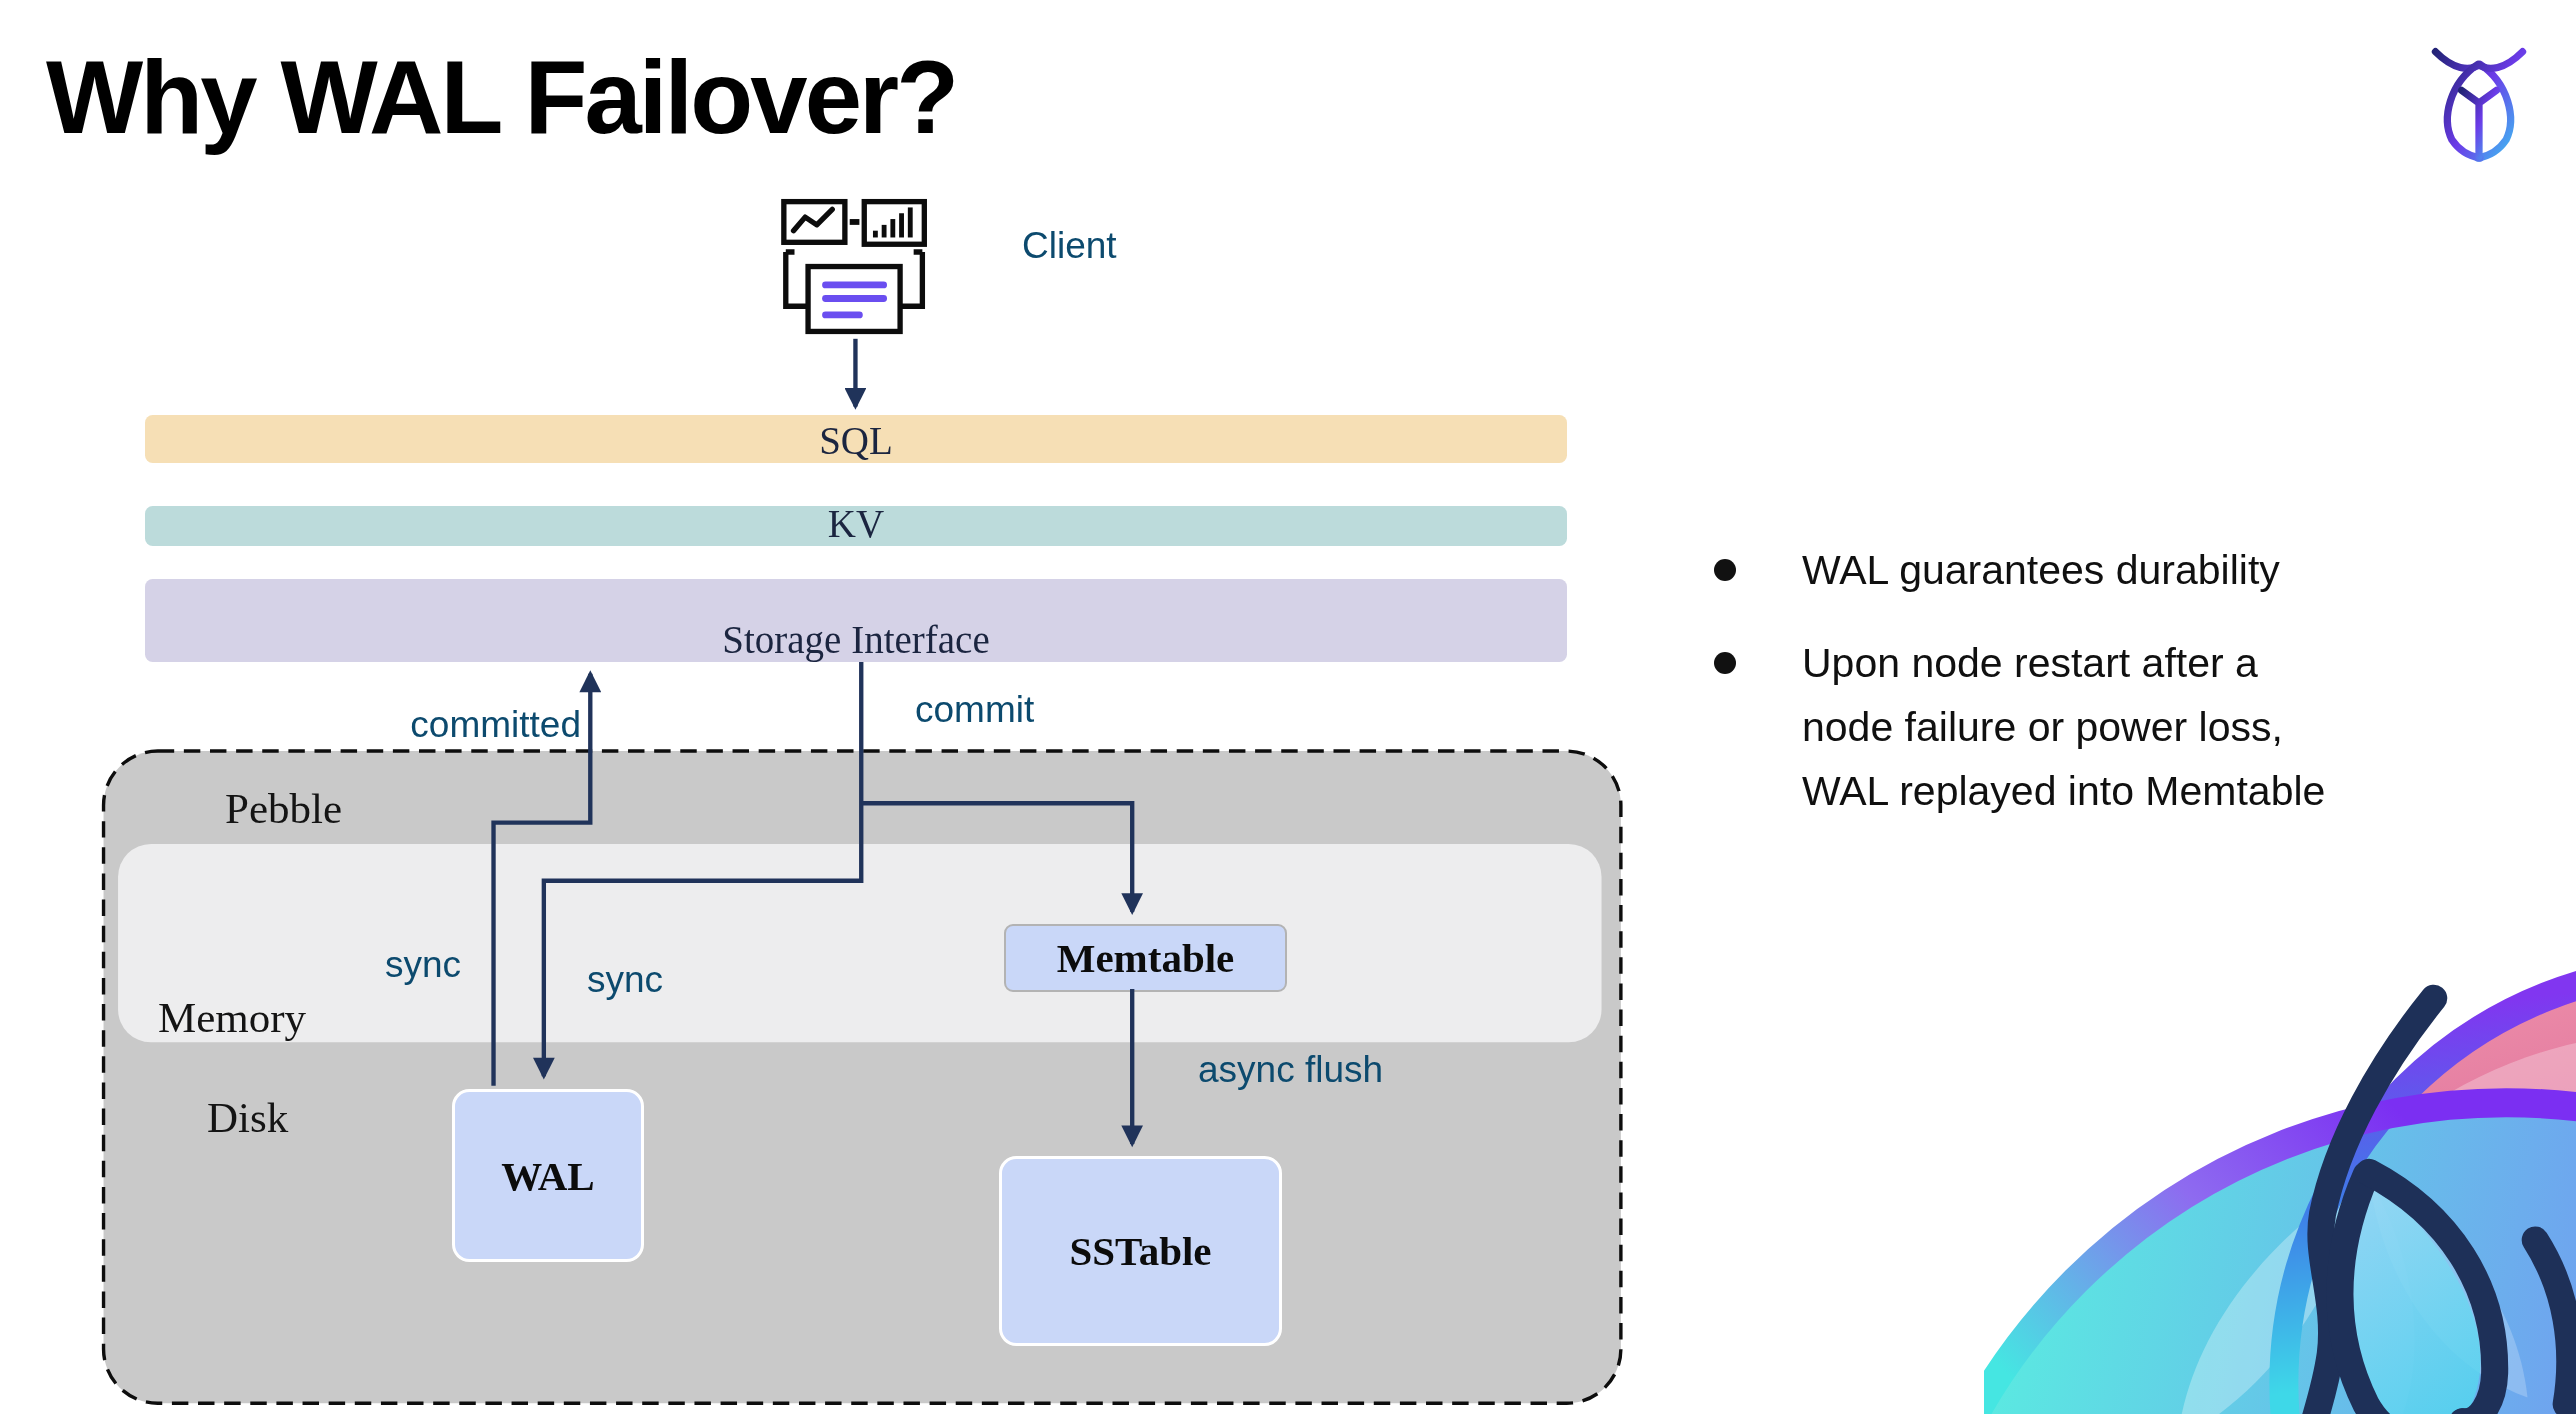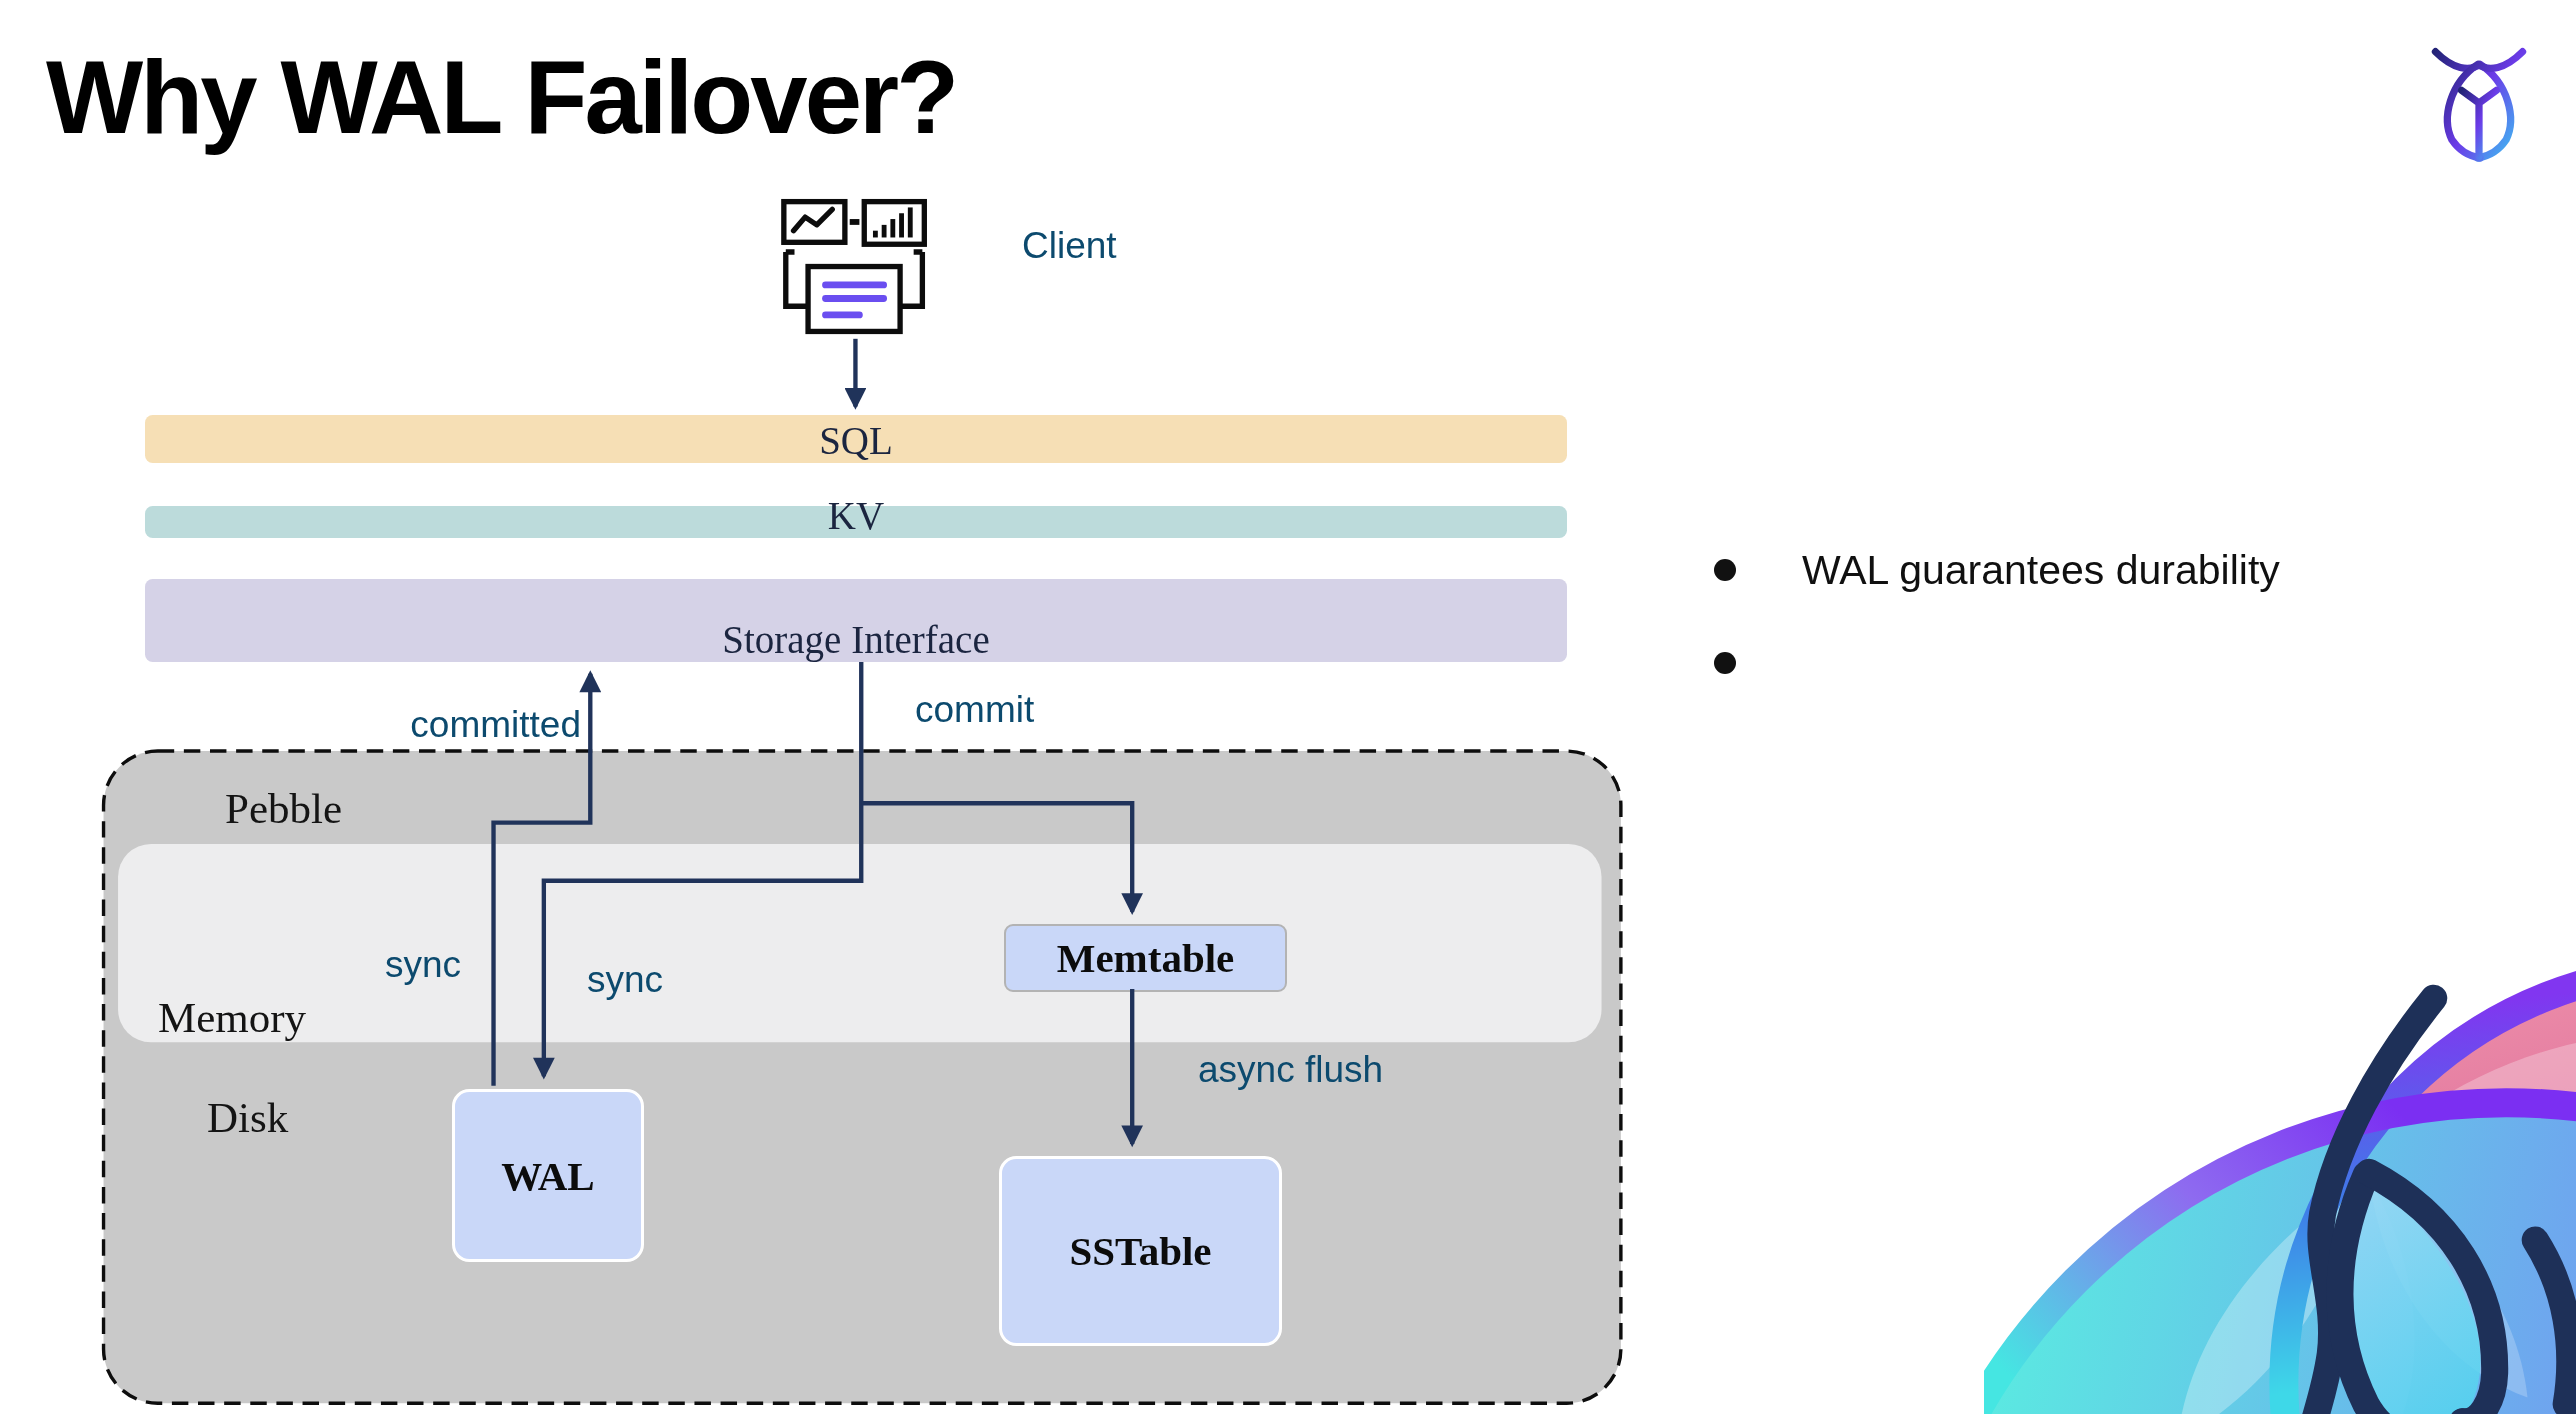--- a/index.html
+++ b/index.html
@@ -5,21 +5,21 @@
   html,body{margin:0;padding:0;background:#ffffff;}
   body{width:2576px;height:1415px;position:relative;overflow:hidden;
        font-family:"Liberation Sans",sans-serif;color:#101010;}
   .abs{position:absolute;}
   
   .title{left:46px;top:39px;font-size:103px;font-weight:700;letter-spacing:-2.9px;color:#000000;}
   
   .bar{left:145px;width:1422px;border-radius:7.7px;display:flex;align-items:flex-end;justify-content:center;
        font-family:"Liberation Serif",serif;font-size:39px;color:#1b2540;z-index:2;}
   .bar-sql{top:415px;height:48px;background:#F6DFB5;}
-  .bar-kv{top:506px;height:32px;background:#BCDBDB;}
+  .bar-kv{top:506px;height:40px;background:#BCDBDB;}
   .bar-storage{top:579px;height:83px;background:#D5D2E7;}
   
   .ann{font-size:37px;color:#0c4a6e;z-index:4;}
   
   .regionlbl{font-family:"Liberation Serif",serif;font-size:43px;color:#141414;z-index:4;}
   
   .node{background:#C9D7F8;display:flex;align-items:center;justify-content:center;
         font-family:"Liberation Serif",serif;font-weight:bold;font-size:41px;color:#0c0c0c;z-index:3;}
   .node-wal{left:452px;top:1089px;width:186px;height:167px;border:3.9px solid #ffffff;border-radius:17.4px;}
   .node-memtable{left:992px;top:924px;width:279px;height:64px;border:2.9px solid #B3B3B3;border-radius:9px;margin-left:12px;}
@@ -133,20 +133,25 @@
 
 <div class="abs bullets">
   <div class="bullet-row">
     <div class="bullet-dot"></div>
     <div class="bullet-text">
       <span>WAL guarantees durability</span>
     </div>
   </div>
   <div class="bullet-row">
     <div class="bullet-dot"></div>
+    <div class="bullet-text">
+      <span>Upon node restart after a</span>
+      <span>node failure or power loss,</span>
+      <span>WAL replayed into Memtable</span>
+    </div>
   </div>
 </div>
 
 <svg class="abs layer1" style="left:1984px;top:948px;" width="592" height="466" viewBox="2050 980 612 482">
   <defs>
     <linearGradient id="gPink" x1="0" y1="0" x2="0.25" y2="1">
       <stop offset="0" stop-color="#F095AC"></stop>
         <stop offset="0.55" stop-color="#D45A92"></stop>
         <stop offset="1" stop-color="#BE3C7E"></stop>
     </linearGradient>

